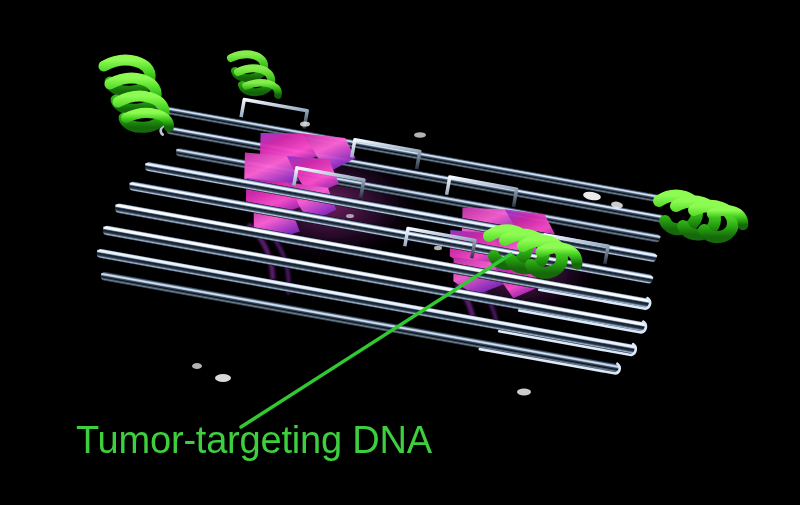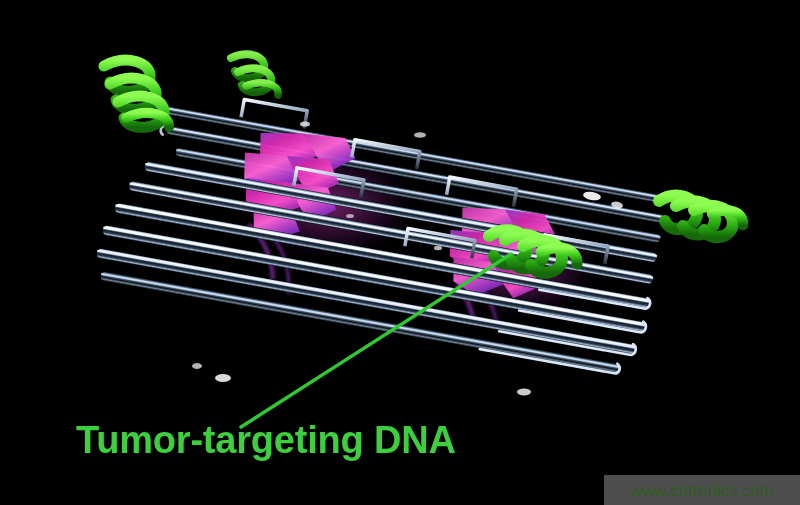--- a/index.html
+++ b/index.html
@@ -21,21 +21,21 @@
     width: 800px;
     height: 505px;
     display: block;
   }
   #annotation-label {
     position: absolute;
     left: 76px;
     top: 421px;
     font-family: "Liberation Sans", sans-serif;
     font-size: 38px;
-    font-weight: 700;
+    font-weight: 400;
     letter-spacing: -0.2px;
     color: #3ecf3e;
     white-space: nowrap;
     line-height: 1.05;
   }
   #watermark-bar {
     position: absolute;
     left: 604px;
     top: 475px;
     width: 196px;
@@ -271,17 +271,14 @@
       <path d="M676,206 C694,196 716,203 715,220 C714,236 689,240 683,226" stroke-width="12"></path>
       <path d="M694,210 C712,201 734,208 733,224 C732,238 710,242 704,230" stroke-width="12"></path>
       <path d="M712,214 C728,206 744,212 743,225" stroke-width="10.5"></path>
     </g>
 
     <line x1="241" y1="427" x2="511" y2="254" stroke="#32c832" stroke-width="3.4" stroke-linecap="round"></line>
   </svg>
 
   <div id="annotation-label">Tumor-targeting DNA</div>
 
-  <div id="watermark-bar">
-    <span id="watermark-text">www.cntronics.com</span>
-  </div>
 
 </div>
 
 </body></html>

